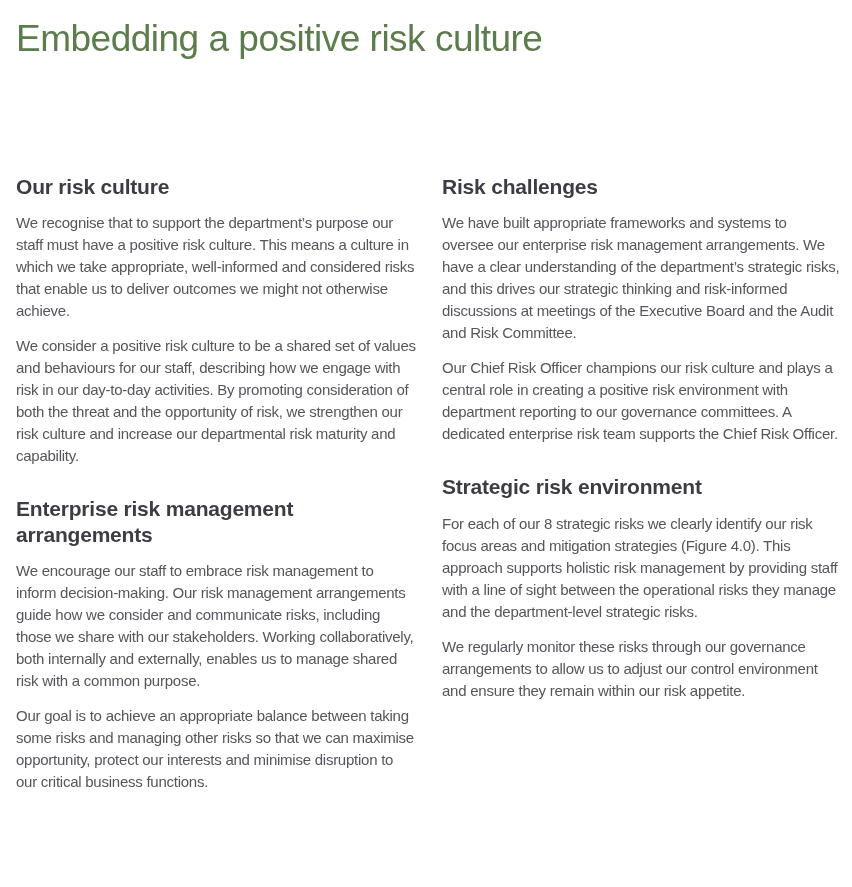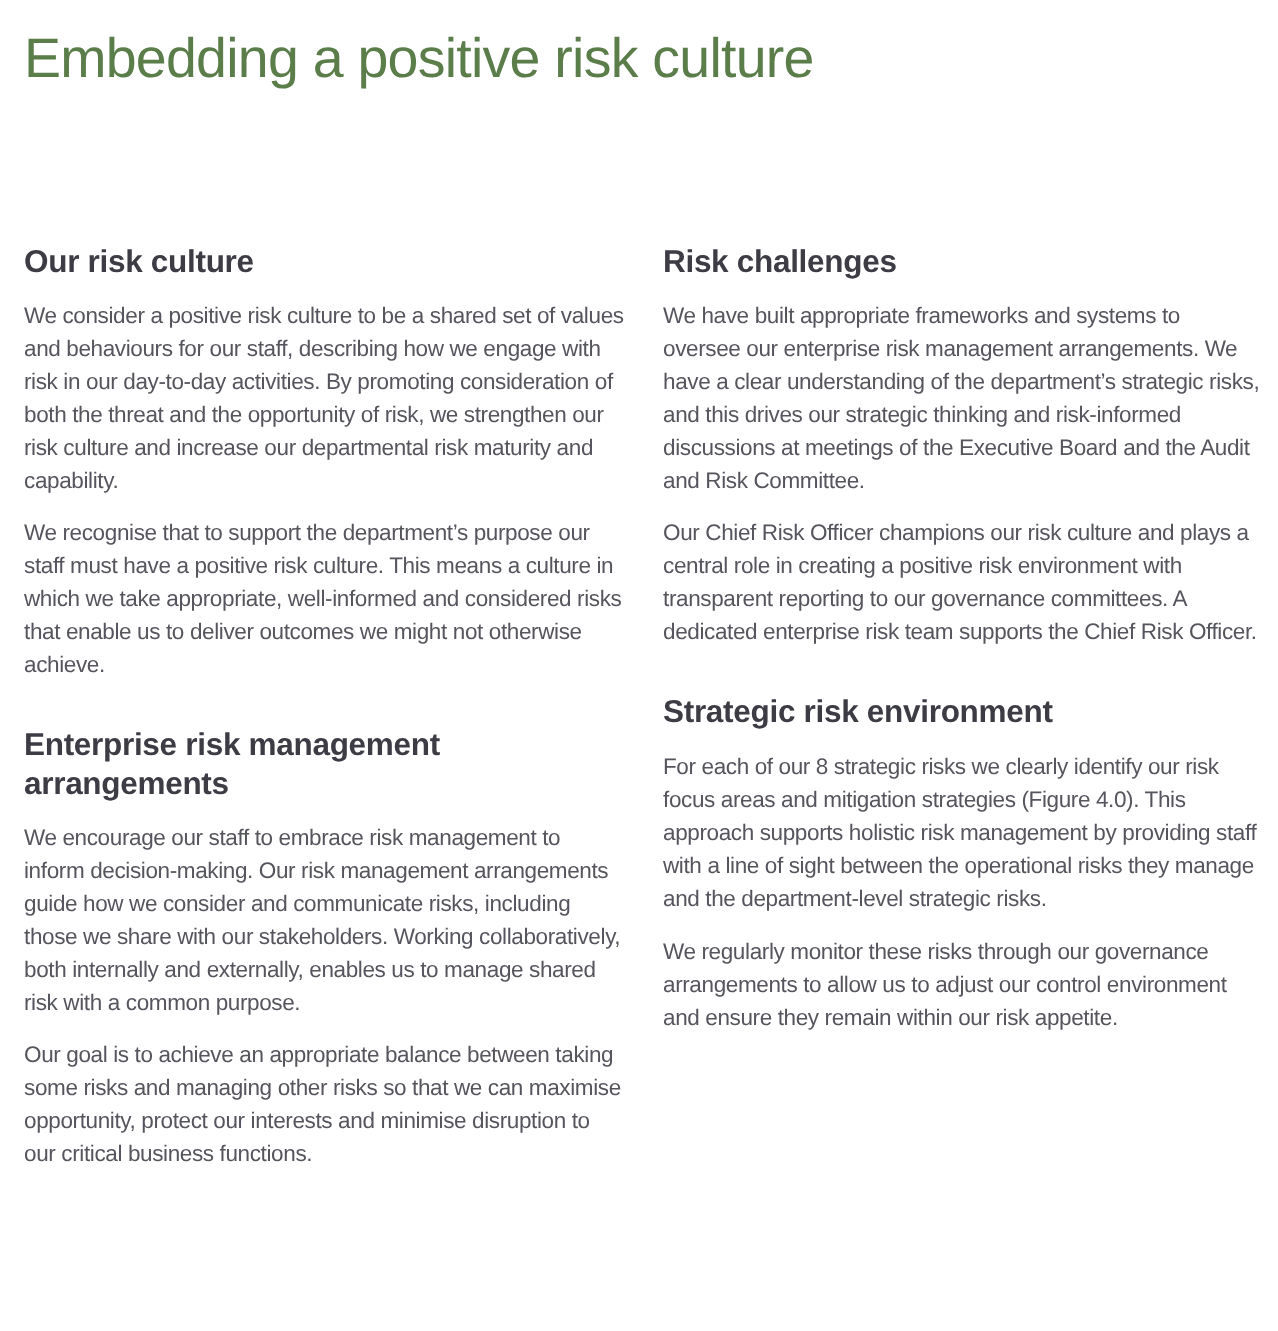--- a/index.html
+++ b/index.html
@@ -35,21 +35,21 @@
   }
   .section-heading {
     font-size: 21px;
     font-weight: 600;
     letter-spacing: -0.2px;
     color: #3d3c45;
     margin: 29px 0 13px 0;
     line-height: 1.22;
   }
   .section:first-child .section-heading {
-    margin-top: 0;
+    margin-top: 12px;
   }
   .body-par {
     font-size: 15px;
     letter-spacing: -0.25px;
     line-height: 22px;
     color: #55555d;
     margin: 0 0 13px 0;
   }
 </style>
 </head>
@@ -58,38 +58,38 @@
 <div class="page">
 
   <h1 class="page-title">Embedding a positive risk culture</h1>
 
   <div class="columns">
 
     <div class="col">
 
       <div class="section">
         <h2 class="section-heading">Our risk culture</h2>
+        <p class="body-par">We recognise that to support the department’s purpose our staff must have a positive risk culture. This means a culture in which we take appropriate, well-informed and considered risks that enable us to deliver outcomes we might not otherwise achieve.</p>
         <p class="body-par">We consider a positive risk culture to be a shared set of values and behaviours for our staff, describing how we engage with risk in our day-to-day activities. By promoting consideration of both the threat and the opportunity of risk, we strengthen our risk culture and increase our departmental risk maturity and capability.</p>
-        <p class="body-par">We recognise that to support the department’s purpose our staff must have a positive risk culture. This means a culture in which we take appropriate, well-informed and considered risks that enable us to deliver outcomes we might not otherwise achieve.</p>
       </div>
 
       <div class="section">
         <h2 class="section-heading">Enterprise risk management arrangements</h2>
         <p class="body-par">We encourage our staff to embrace risk management to inform decision-making. Our risk management arrangements guide how we consider and communicate risks, including those we share with our stakeholders. Working collaboratively, both internally and externally, enables us to manage shared risk with a common purpose.</p>
         <p class="body-par">Our goal is to achieve an appropriate balance between taking some risks and managing other risks so that we can maximise opportunity, protect our interests and minimise disruption to our critical business functions.</p>
       </div>
 
     </div>
 
     <div class="col">
 
       <div class="section">
         <h2 class="section-heading">Risk challenges</h2>
         <p class="body-par">We have built appropriate frameworks and systems to oversee our enterprise risk management arrangements. We have a clear understanding of the department’s strategic risks, and this drives our strategic thinking and risk-informed discussions at meetings of the Executive Board and the Audit and Risk Committee.</p>
-        <p class="body-par">Our Chief Risk Officer champions our risk culture and plays a central role in creating a positive risk environment with transparent reporting to our governance committees. A dedicated enterprise risk team supports the Chief Risk Officer.</p>
+        <p class="body-par">Our Chief Risk Officer champions our risk culture and plays a central role in creating a positive risk environment with department reporting to our governance committees. A dedicated enterprise risk team supports the Chief Risk Officer.</p>
       </div>
 
       <div class="section">
         <h2 class="section-heading">Strategic risk environment</h2>
         <p class="body-par">For each of our 8 strategic risks we clearly identify our risk focus areas and mitigation strategies (Figure 4.0). This approach supports holistic risk management by providing staff with a line of sight between the operational risks they manage and the department-level strategic risks.</p>
         <p class="body-par">We regularly monitor these risks through our governance arrangements to allow us to adjust our control environment and ensure they remain within our risk appetite.</p>
       </div>
 
     </div>
 

